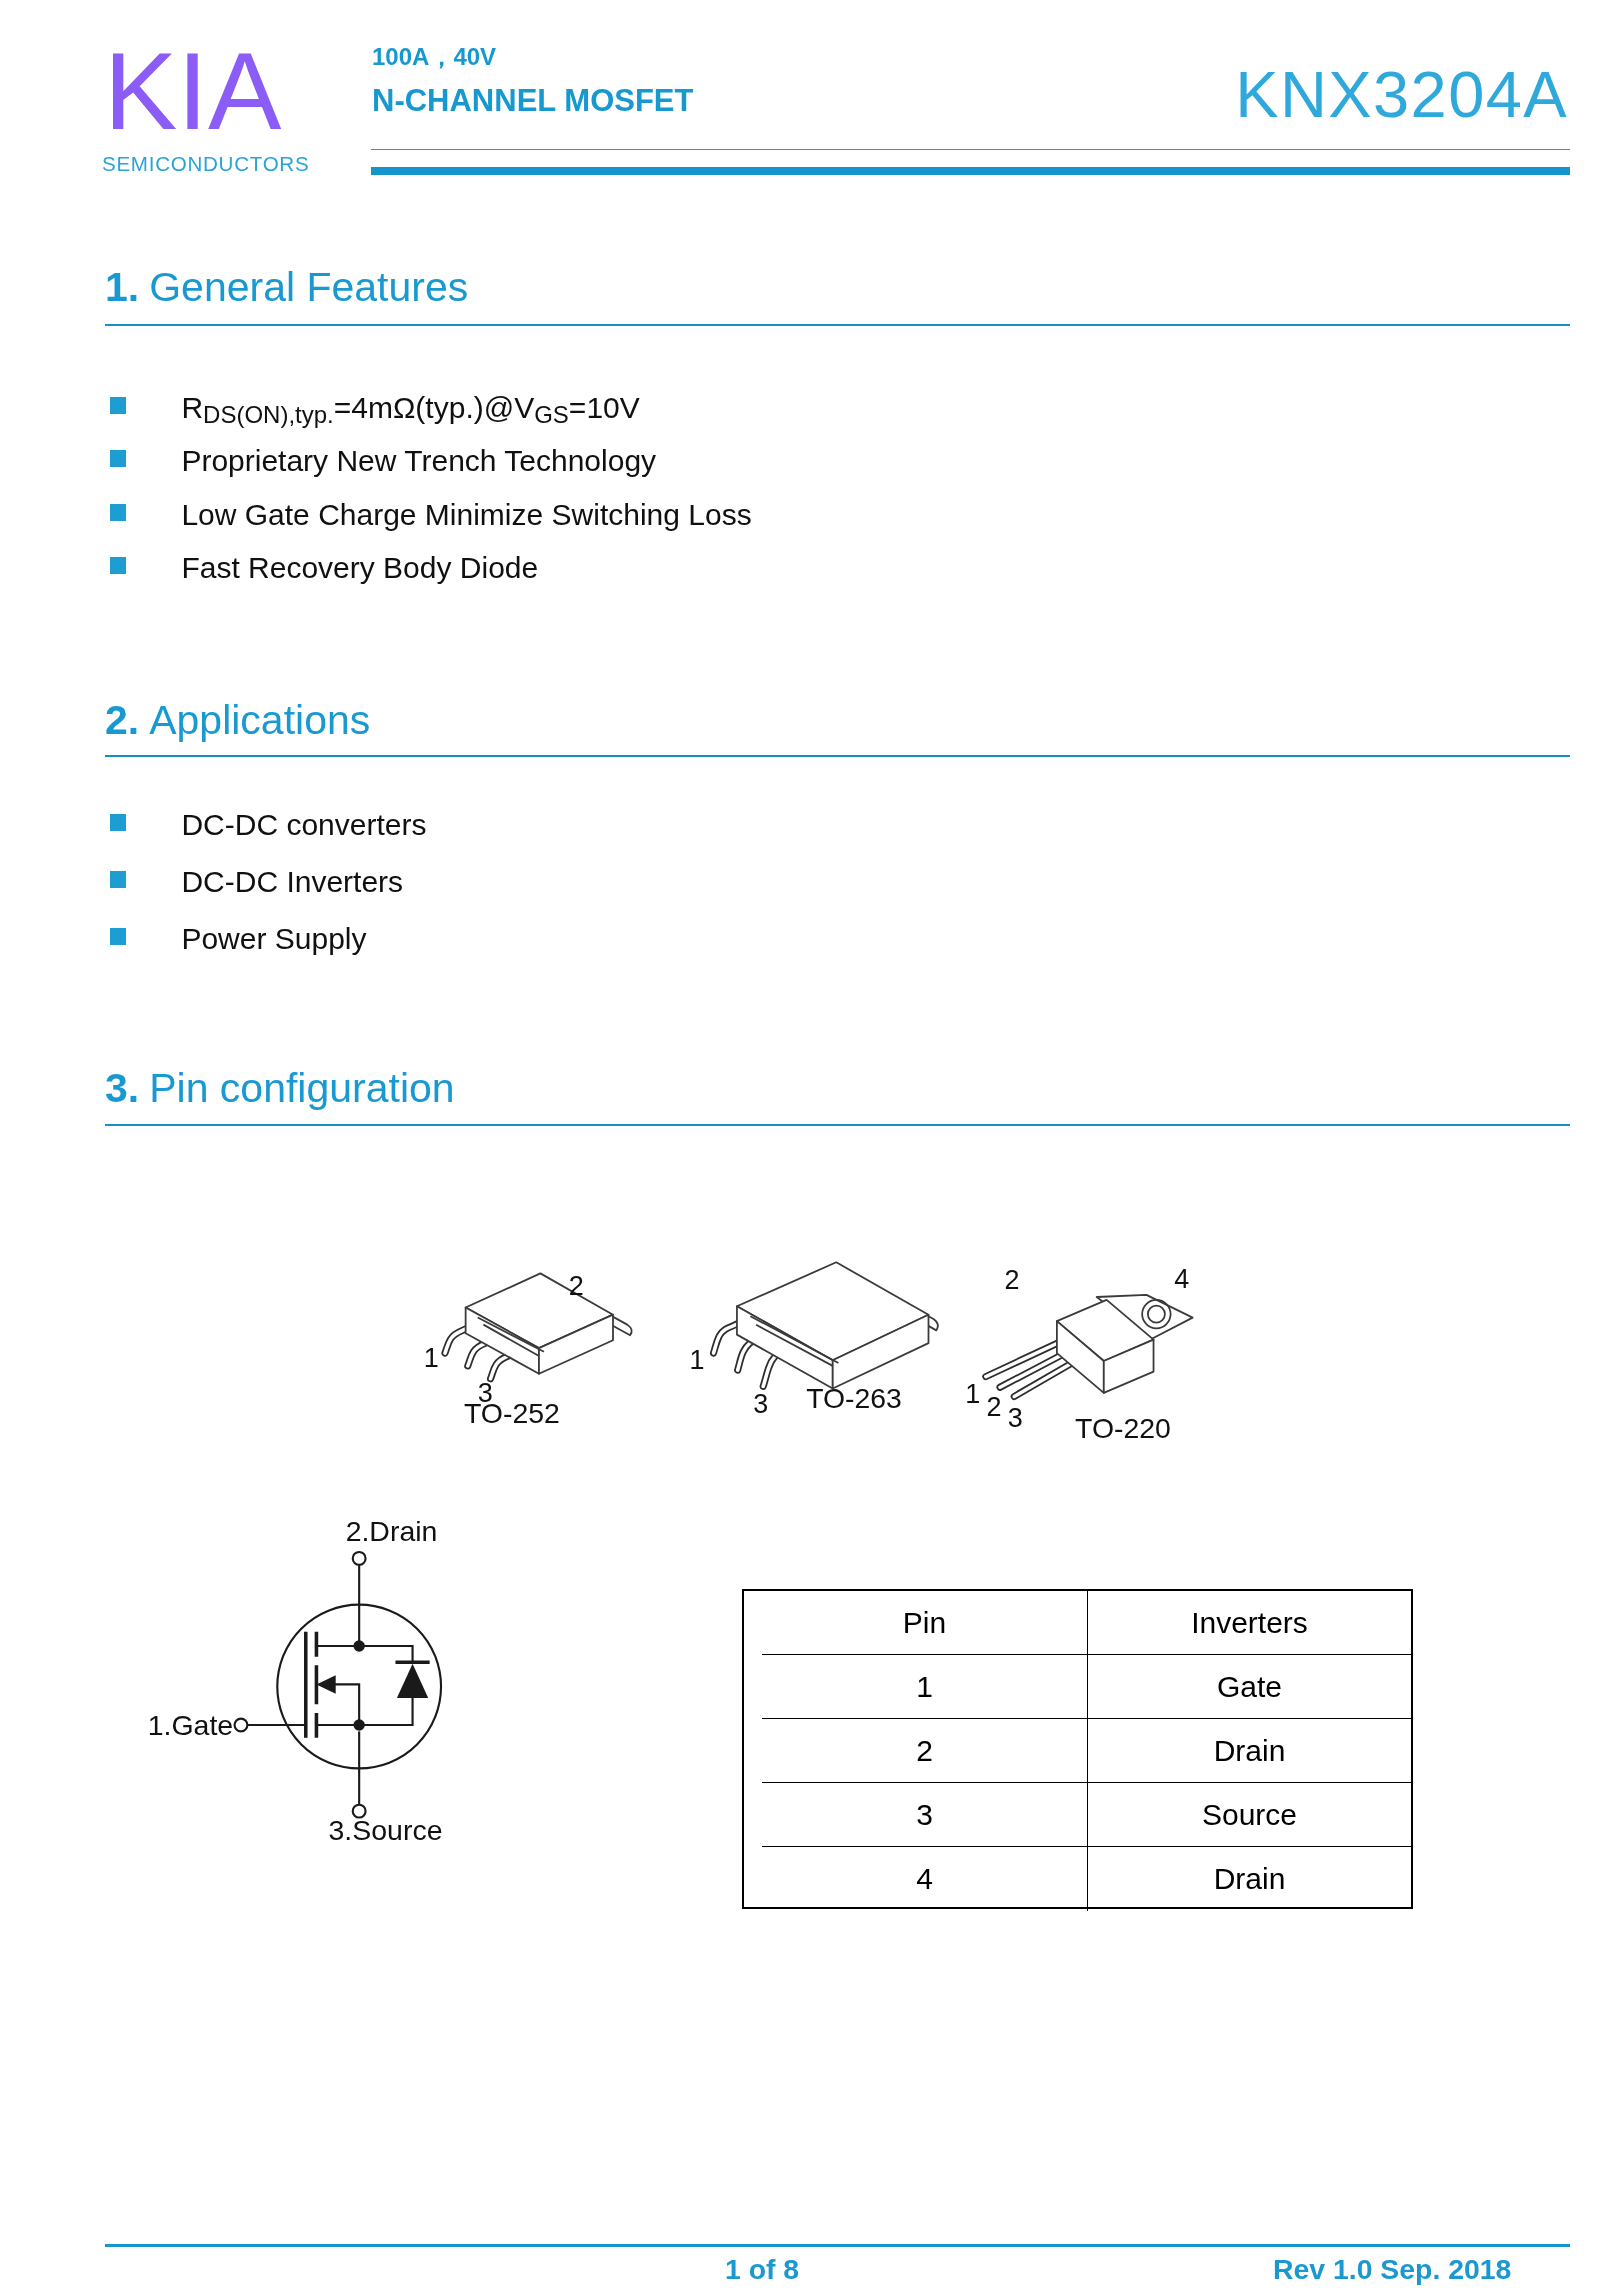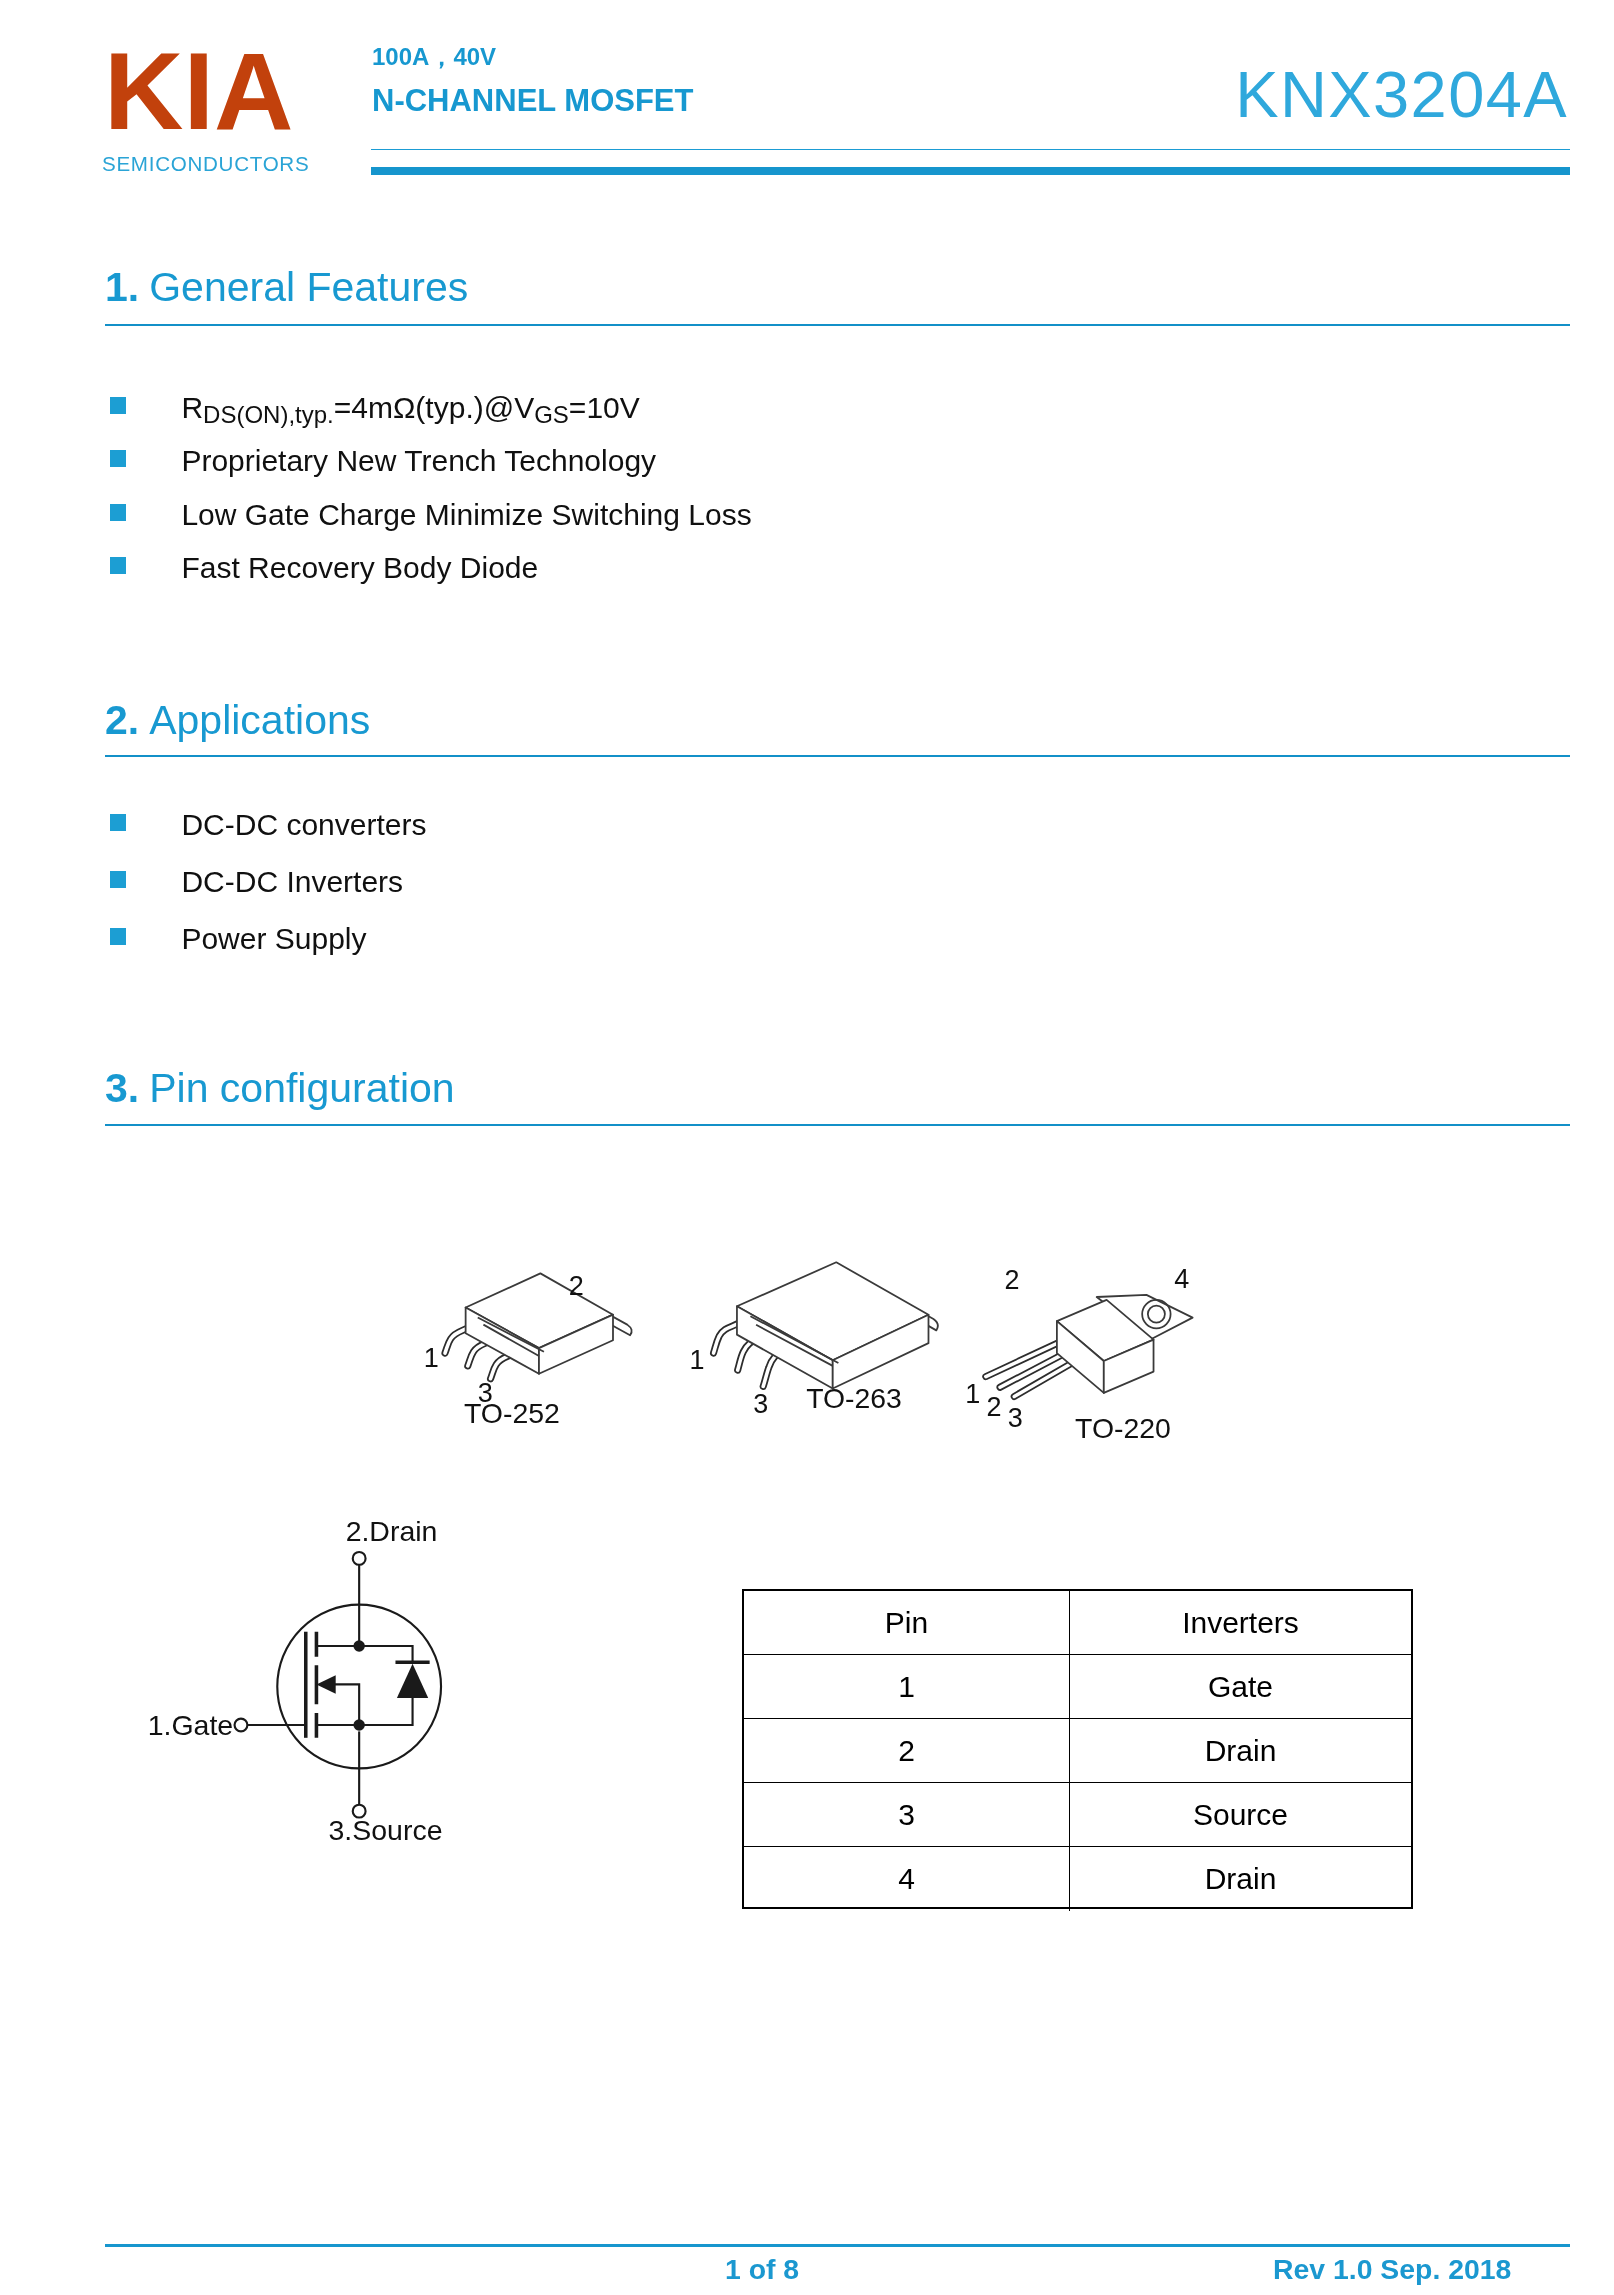--- a/index.html
+++ b/index.html
@@ -1,21 +1,21 @@
 <!DOCTYPE html>
 <html style="font-size:11.4px"><head>
 <meta charset="utf-8">
 <style>
   html,body{margin:0;padding:0;background:#ffffff;}
   #page{position:relative;width:1615px;height:2295px;background:#fff;
         font-family:"Liberation Sans","DejaVu Sans",sans-serif;color:#111;overflow:hidden;}
   .abs{position:absolute;}
 
   
-  .brand{left:104px;top:36px;font-size:110px;font-weight:700;color:#c2410c;line-height:1;letter-spacing:0px;text-align:center;}
+  .brand{left:104px;top:36px;font-size:110px;font-weight:400;color:#8b5cf6;line-height:1;letter-spacing:0px;text-align:center;}
   .brand-sub{left:102px;top:154px;font-size:20.6px;color:#2AA4D6;letter-spacing:0.7px;line-height:1;}
   .rating{left:372px;top:45px;font-size:24px;font-weight:700;color:#1798D0;line-height:1;}
   .devtype{left:372px;top:85px;font-size:31px;font-weight:700;color:#1798D0;line-height:1;}
   .partnum{right:47px;top:62px;font-size:65px;font-weight:400;color:#2FA8DC;line-height:1;letter-spacing:1.4px;}
   .rule-thin{left:371px;top:149px;width:1199px;height:1.4px;background:#1B9CD4;}
   .rule-thick{left:371px;top:167px;width:1199px;height:7.8px;background:#1695CD;}
 
   
   .h2{left:105px;line-height:1;font-size:41px;color:#1899D1;}
   .h2 .hnum{font-weight:700;}
@@ -23,21 +23,21 @@
   .hrule{left:105px;width:1465px;height:2.1px;background:#1390C8;}
 
   
   .li{position:absolute;left:110px;display:flex;align-items:flex-start;}
   .bullet{width:16.4px;height:16.4px;background:#1C9ED3;margin-top:6.4px;flex:none;}
   .litext{margin-left:55px;font-size:30px;line-height:1.15;color:#101010;white-space:nowrap;}
   .litext .sub{font-size:24px;vertical-align:-5px;}
 
   
   .pin-table{left:742px;top:1589px;width:671px;height:320px;display:grid;
-             grid-template-columns:326px 1fr;grid-auto-rows:64px;border:2.1px solid #000;box-sizing:border-box;}
+             grid-template-columns:326px 1fr;grid-auto-rows:64px;border:2.1px solid #000;box-sizing:border-box;padding-left:18px;}
   .pin-table .cell{border-right:1.4px solid #000;border-bottom:1.4px solid #000;
              display:flex;align-items:center;justify-content:center;font-size:30px;color:#000;}
   .pin-table .cell:nth-child(2n){border-right:none;}
   .pin-table .cell:nth-child(n+9){border-bottom:none;}
 
   
   .foot-rule{left:105px;top:2244px;width:1465px;height:2.8px;background:#1796CE;}
   .foot-page{left:725px;top:2255px;font-size:28.4px;font-weight:700;color:#1B98D0;line-height:1;}
   .foot-rev{left:1273px;top:2255px;font-size:28.4px;font-weight:700;color:#1B98D0;line-height:1;}
 

